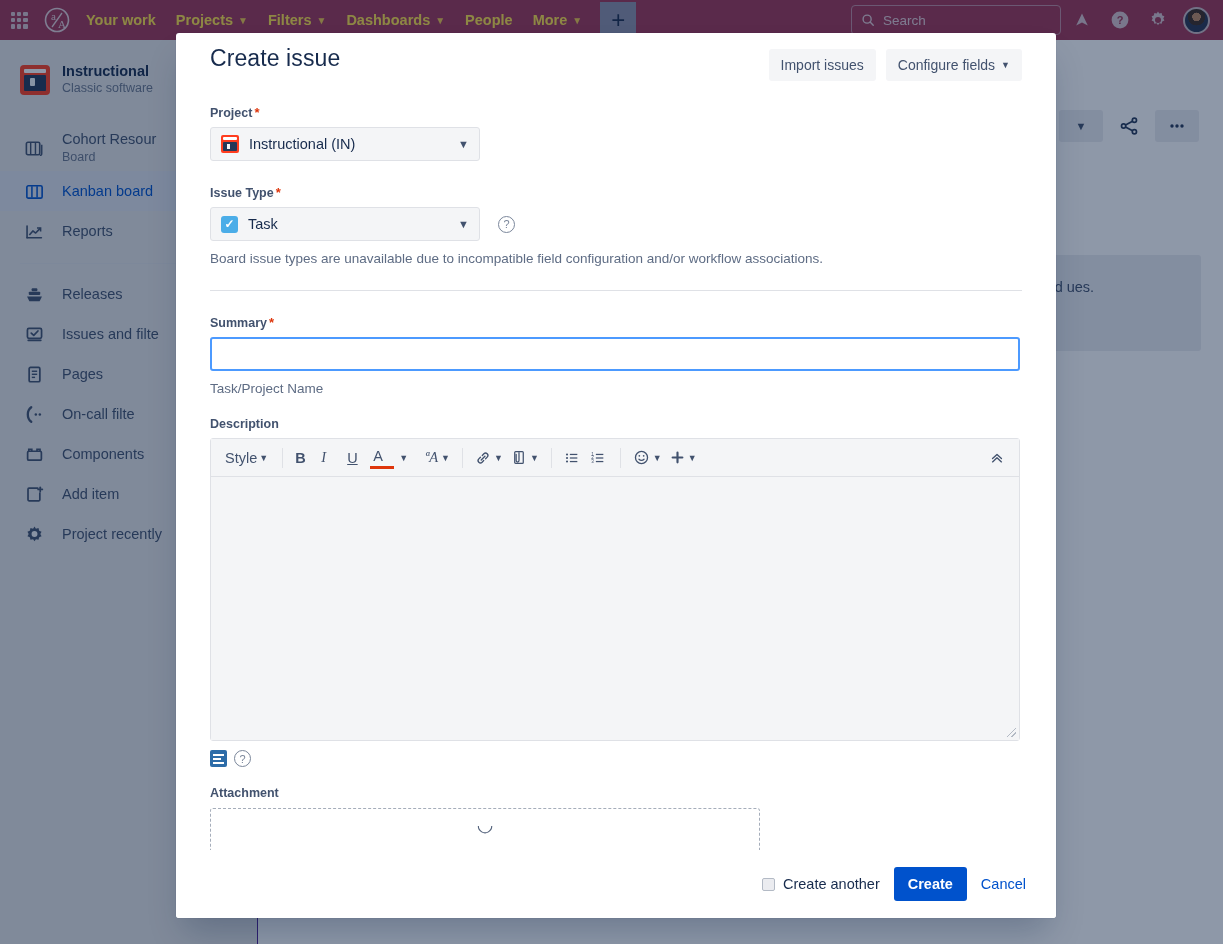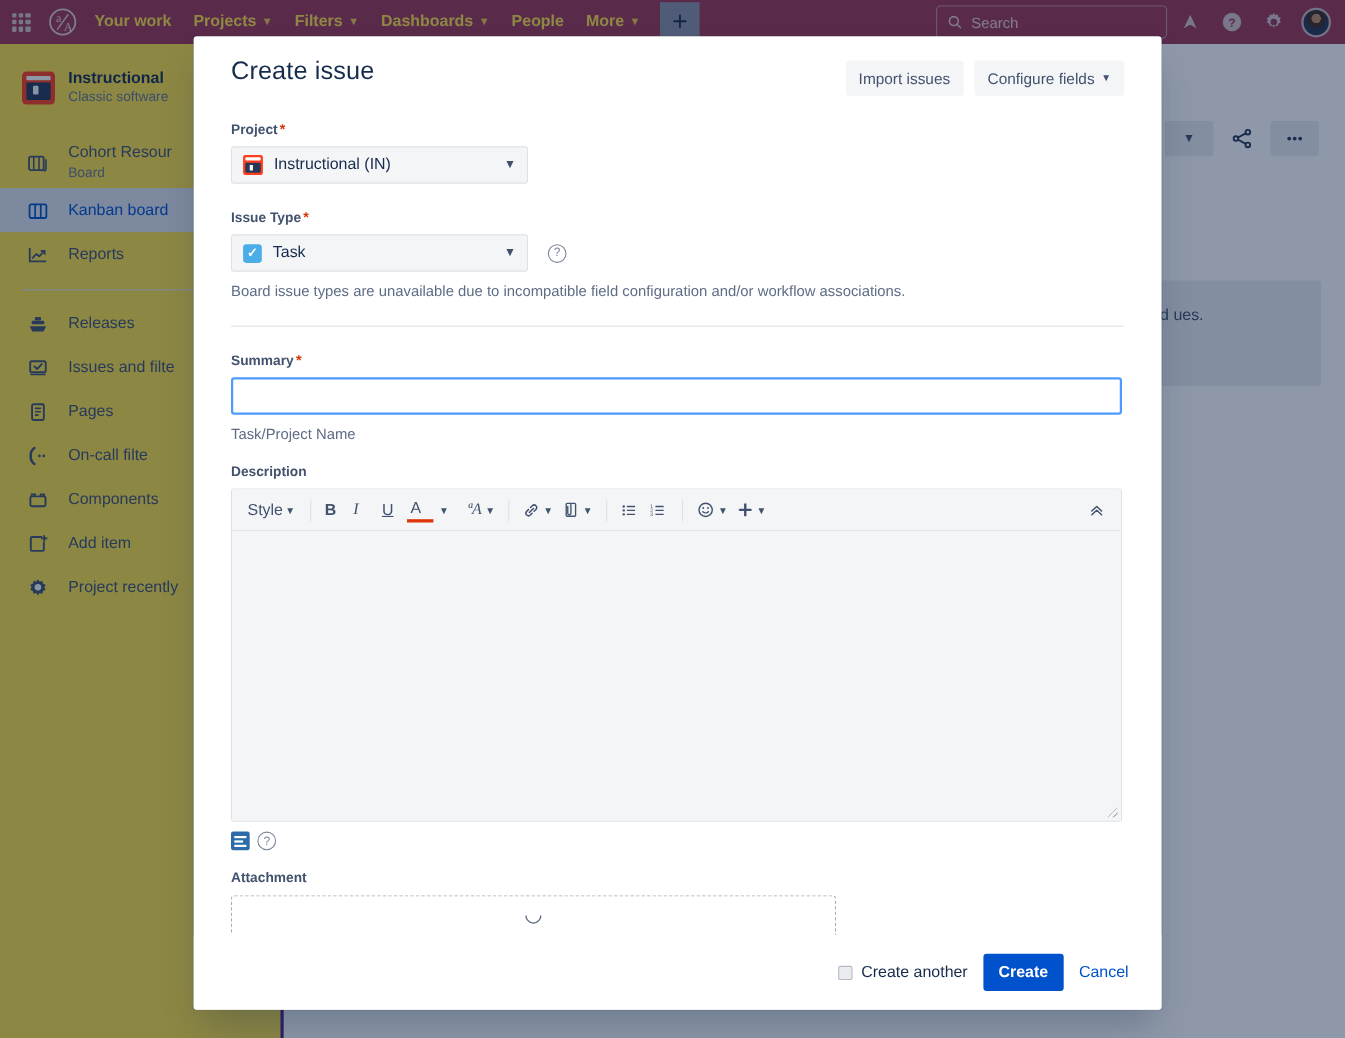--- a/index.html
+++ b/index.html
@@ -46,21 +46,21 @@
   .nav-icon-btn { width: 34px; height: 34px; display:flex; align-items:center; justify-content:center; }
   .avatar {
     width: 27px; height: 27px; border-radius: 50%;
     background: radial-gradient(circle at 50% 34%, #c08b63 0 22%, #3d2b20 23% 45%, #2a3550 46%);
     border: 2px solid #cbbac1;
   }
 
   
   #sidebar {
     position: absolute; top: 40px; left: 0; width: 258px; height: 904px;
-    background: #fde047; border-right: 3px solid #4c1d95;
+    background: #e5e5e5; border-right: 1px solid #4c1d95;
     padding-top: 16px;
   }
   .proj-head { display: flex; align-items: center; gap: 12px; padding: 6px 16px 10px 20px; }
   .proj-avatar {
     width: 30px; height: 30px; border-radius: 4px; flex: none;
     background: #ff3d1f; position: relative; overflow: hidden;
   }
   .proj-avatar .bar { position:absolute; top:4px; left:4px; right:4px; height:4px; background:#fff; border-radius:1px; }
   .proj-avatar .scr { position:absolute; top:10px; left:4px; right:4px; bottom:4px; background:#253858; border-radius:1px; }
   .proj-avatar .scr:after { content:""; position:absolute; left:6px; top:3px; width:5px; height:8px; background:#f4f5f7; border-radius:1px; }
@@ -99,21 +99,21 @@
   #overlay { position: absolute; inset: 0; background: rgba(9,30,66,.46); }
 
   
   #modal {
     position: absolute; top: 33px; left: 176px; width: 880px; height: 885px;
     background: #fff; border-radius: 3px;
     box-shadow: 0 0 1px rgba(9,30,66,.31), 0 20px 32px -8px rgba(9,30,66,.25);
     overflow: hidden;
   }
   .m-body { position: absolute; top: 0; left: 0; right: 0; bottom: 68px; overflow: hidden; padding: 0 34px; }
-  .m-head { display: flex; align-items: flex-start; padding-top: 18px; }
+  .m-head { display: flex; align-items: flex-start; padding-top: 12px; }
   .m-title { font-size: 23px; font-weight: 500; color: #172b4d; letter-spacing: .1px; }
   .m-head-actions { margin-left: auto; display: flex; gap: 10px; padding-top: 4px; }
   .btn-subtle {
     background: #f4f5f7; border: none; border-radius: 3px;
     height: 32px; padding: 0 12px; font-size: 14px; color: #42526e;
     font-family: inherit; display: flex; align-items: center; gap: 6px;
   }
 
   .field { margin-top: 22px; }
   .f-label { font-size: 12.5px; font-weight: 700; color: #42526e; display: inline-flex; align-items: flex-start; }

